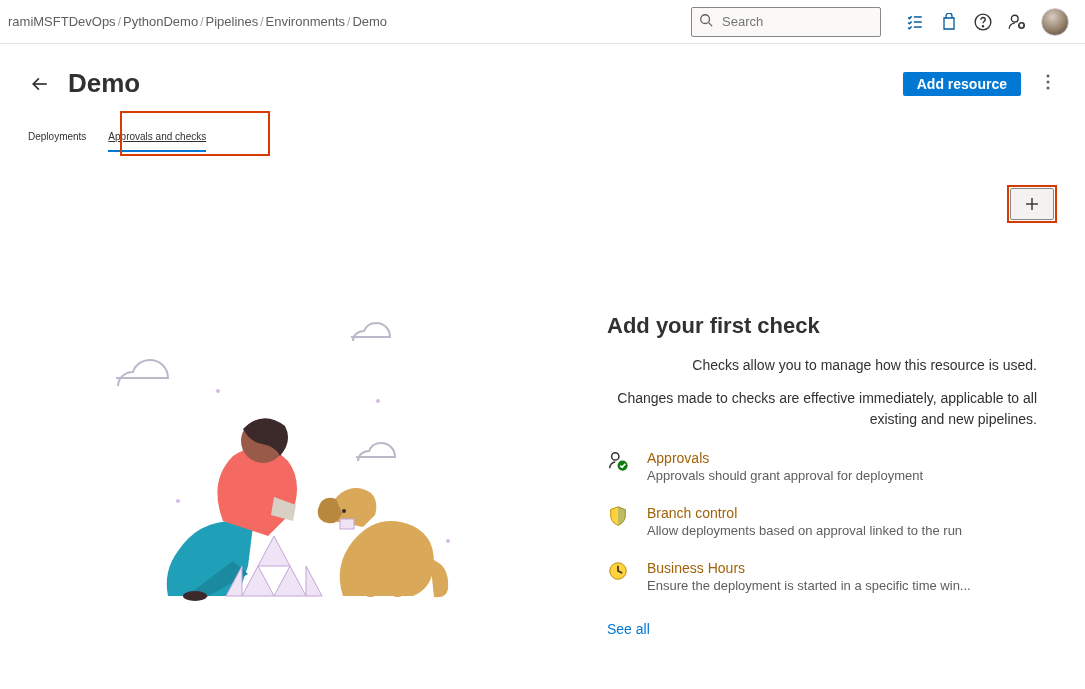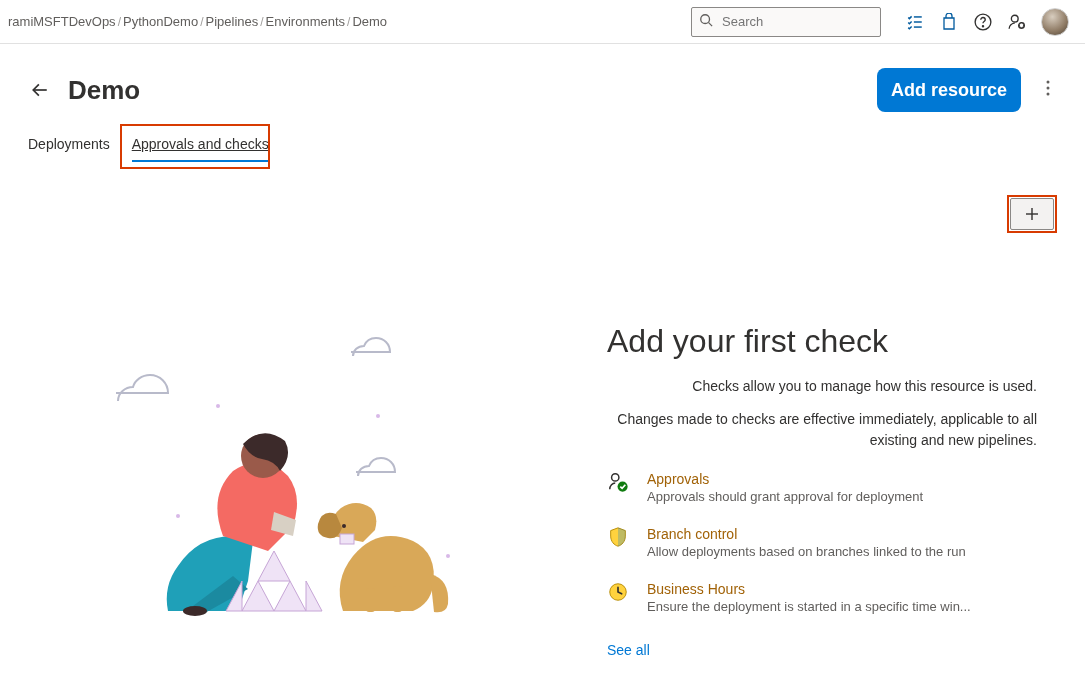--- a/index.html
+++ b/index.html
@@ -19,41 +19,41 @@
   .topbar-icon.blue { color: #005a9e; }
   .avatar { width: 28px; height: 28px; border-radius: 50%; background: radial-gradient(circle at 40% 30%, #d8cdbf, #8e7a64 60%, #4b4034); border: 1px solid #d0d0d0; }
 
   
   .page { padding: 24px 28px 60px 28px; }
   .page-head { display: flex; align-items: center; justify-content: space-between; }
   .page-title-wrap { display: flex; align-items: center; gap: 16px; }
   .back-btn { width: 24px; height: 24px; display: flex; align-items: center; justify-content: center; cursor: pointer; color: #323130; }
   .page-title { font-size: 26px; font-weight: 600; }
   .actions { display: flex; align-items: center; gap: 18px; }
-  .btn-primary { background: #0078d4; color: #fff; border: none; height: 44px; padding: 0 14px; font-size: 18px; font-weight: 600; border-radius: 8px; cursor: pointer; }
+  .btn-primary { background: #0078d4; color: #fff; border: none; height: 24px; padding: 0 14px; font-size: 14px; font-weight: 600; border-radius: 2px; cursor: pointer; }
   .more-btn { color: #605e5c; cursor: pointer; width: 18px; text-align: center; }
 
   
   .tabs { display: flex; gap: 22px; margin-top: 18px; border-bottom: 1px solid transparent; }
-  .tab { font-size: 14px; padding: 6px 0 10px 0; cursor: pointer; color: #323130; position: relative; }
+  .tab { font-size: 10px; padding: 6px 0 10px 0; cursor: pointer; color: #323130; position: relative; margin-top: 8px; }
   .tab.active { font-weight: 400; text-decoration: underline; }
   .tab.active::after { content: ""; position: absolute; left: 0; right: 0; bottom: 0; height: 2px; background: #0078d4; }
   .tab-hl { position: absolute; border: 2px solid #d83b01; pointer-events: none; }
 
   
   .add-row { display: flex; justify-content: flex-end; margin-top: 32px; }
   .add-btn { width: 44px; height: 32px; border: 1px solid #8a8886; background: #f3f2f1; display: flex; align-items: center; justify-content: center; cursor: pointer; border-radius: 2px; }
   .add-hl { position: relative; padding: 1px; border: 2px solid #d83b01; }
 
   
   .content { display: flex; margin-top: 60px; gap: 40px; padding: 0 20px; }
   .illustration { flex: 1; display: flex; align-items: center; justify-content: center; min-height: 300px; }
   .illu-svg { width: 100%; max-width: 440px; }
   .info { width: 430px; padding-top: 30px; }
-  .info h2 { font-size: 32px; font-weight: 400; margin-bottom: 16px; }
+  .info h2 { font-size: 22px; font-weight: 700; margin-bottom: 16px; }
   .info p { font-size: 14px; color: #323130; line-height: 1.5; margin-bottom: 12px; text-align: right; }
   .checks { margin-top: 20px; display: flex; flex-direction: column; gap: 22px; }
   .check-item { display: flex; gap: 18px; align-items: flex-start; }
   .check-icon { width: 22px; height: 22px; flex-shrink: 0; }
   .check-title { font-size: 14px; color: #a16207; margin-bottom: 2px; }
   .check-desc { font-size: 13px; color: #605e5c; white-space: nowrap; overflow: hidden; text-overflow: ellipsis; max-width: 380px; }
   .see-all { display: inline-block; margin-top: 28px; color: #0078d4; font-size: 14px; cursor: pointer; }
 </style>
 </head>
 <body>
@@ -229,21 +229,21 @@
 
         <div class="check-item">
           <span class="check-icon">
             <svg width="22" height="22" viewBox="0 0 24 24">
                 <path d="M12 2l8 3v6c0 6-4 10-8 11-4-1-8-5-8-11V5z" fill="#ffd23e" stroke="#b58900" stroke-width="1"></path>
                 <path d="M12 2l8 3v6c0 6-4 10-8 11V2z" fill="#0078d4" opacity="0.25"></path>
               </svg>
           </span>
           <div>
             <div class="check-title">Branch control</div>
-            <div class="check-desc">Allow deployments based on branches linked to the run</div>
+            <div class="check-desc">Allow deployments based on approval linked to the run</div>
           </div>
         </div>
 
         <div class="check-item">
           <span class="check-icon">
             <svg width="22" height="22" viewBox="0 0 24 24">
                 <circle cx="12" cy="12" r="9" fill="#ffd23e" stroke="#b58900" stroke-width="1"></circle>
                 <path d="M12 7v5l4 2" stroke="#323130" stroke-width="1.8" fill="none" stroke-linecap="round"></path>
               </svg>
           </span>

